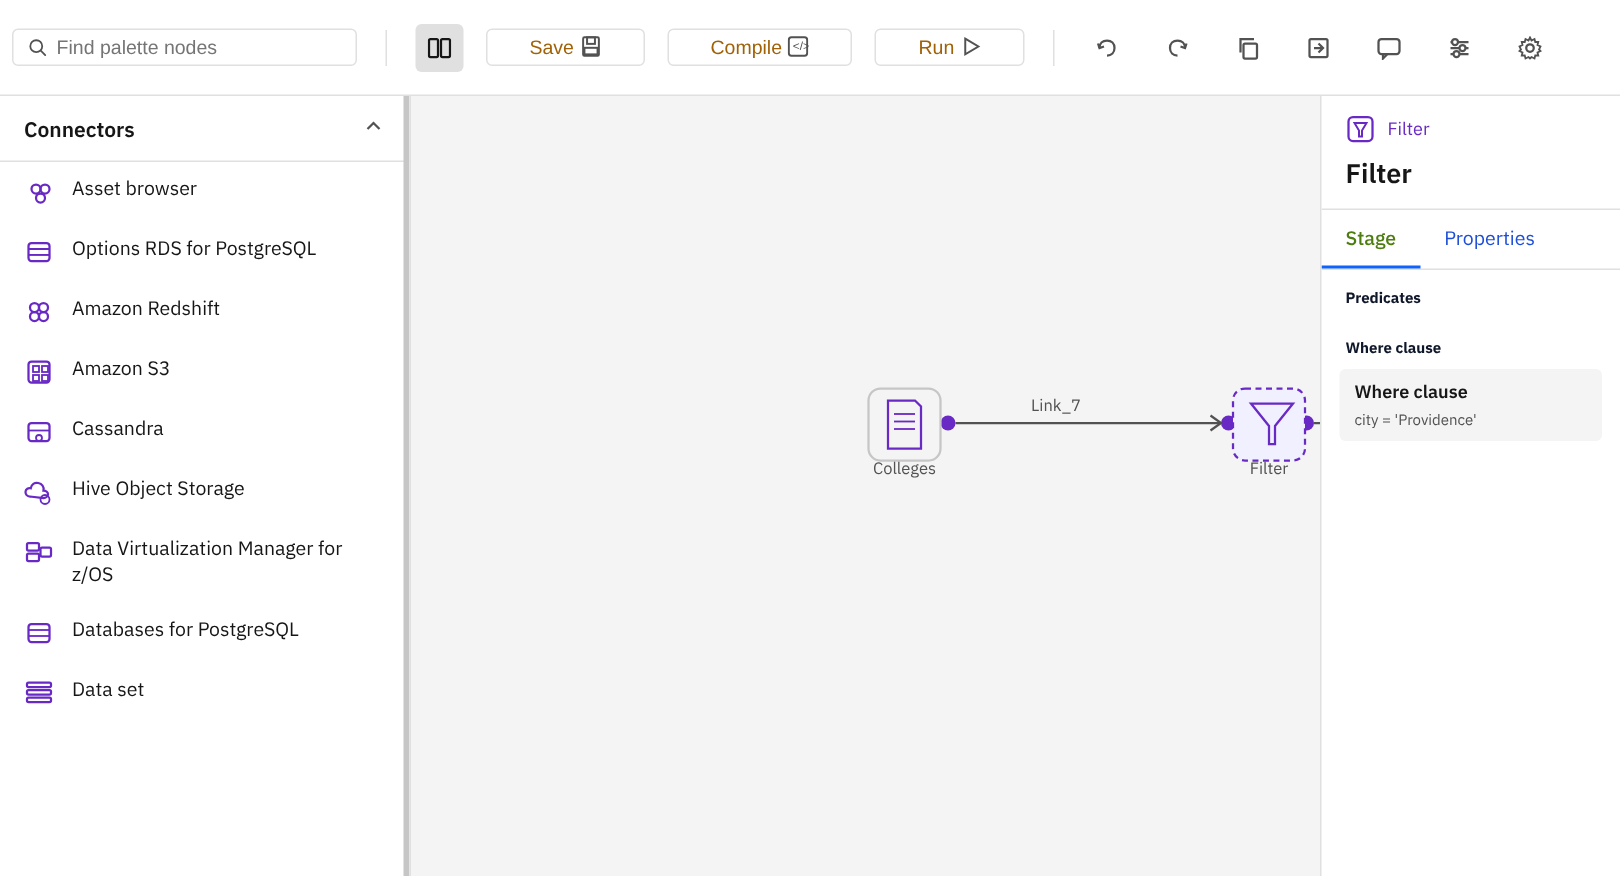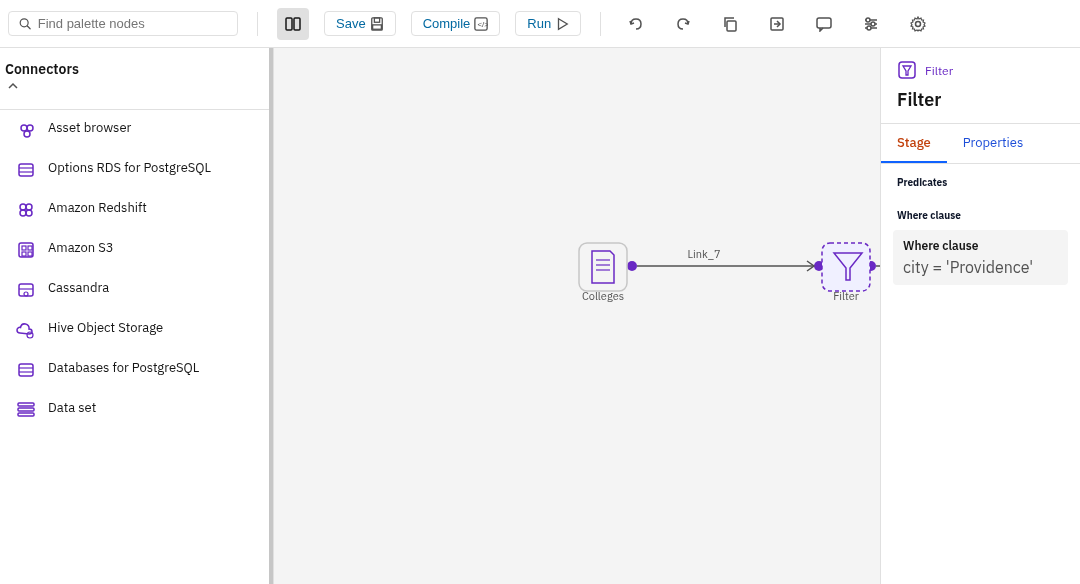--- a/index.html
+++ b/index.html
@@ -1,32 +1,32 @@
 <!DOCTYPE html>
 <html><head>
   <meta charset="utf-8">
   <style>
     * { box-sizing: border-box; margin: 0; padding: 0; }
     body { font-family: 'IBM Plex Sans', Arial, sans-serif; font-size: 13px; background: #f4f4f4; overflow: hidden; width: 1080px; height: 584px; }
 
     
     .toolbar {
-      display: flex; align-items: center; height: 48px; background: #fff;
+      display: flex; align-items: center; height: 64px; background: #fff;
       border-bottom: 1px solid #e0e0e0; padding: 0 8px; gap: 15px;
     }
     .search-box {
       display: flex; align-items: center; gap: 6px;
       border: 1px solid #e0e0e0; border-radius: 4px; padding: 4px 10px;
       width: 230px; background: #fff; color: #525252;
     }
     .toolbar-divider { width: 1px; height: 24px; background: #e0e0e0; margin: 0 4px; }
     .toolbar-btn {
-      display: flex; align-items: flex-end; gap: 4px; padding: 4px 11px;
+      display: flex; align-items: flex-start; gap: 4px; padding: 4px 28px;
       border: 1px solid #e0e0e0; border-radius: 4px; background: #fff;
-      cursor: pointer; font-size: 13px; color: #0369a1; white-space: nowrap;
+      cursor: pointer; font-size: 13px; color: #a16207; white-space: nowrap;
     }
     .toolbar-icon-btn {
       display: flex; align-items: center; justify-content: center;
       width: 32px; height: 32px; border-radius: 4px; border: none;
       background: transparent; cursor: pointer; color: #525252;
     }
     .toolbar-icon-btn.active { background: #e0e0e0; }
 
     
     .main-layout {
@@ -37,24 +37,23 @@
     .sidebar {
       width: 274px; min-width: 274px; background: #fff;
       border-right: 1px solid #e0e0e0; display: flex; flex-direction: column;
       overflow-y: auto; position: relative;
     }
     .sidebar-resize {
       position: absolute; right: 0; top: 0; bottom: 0; width: 4px;
       background: #c6c6c6; cursor: col-resize;
     }
     .sidebar-header {
-      display: flex; align-items: flex-start; justify-content: space-between;
-      padding: 12px 5px; font-size: 14px; font-weight: 600; color: #161616;
+      display: flex; align-items: flex-end; justify-content: space-between;
+      padding: 12px 16px; font-size: 14px; font-weight: 600; color: #161616;
       border-bottom: 1px solid #e0e0e0;
-      flex-direction: column;
     }
     .sidebar-item {
       display: flex; align-items: flex-start; gap: 12px;
       padding: 10px 16px; cursor: pointer; color: #161616;
     }
     .sidebar-item .item-icon {
       width: 20px; height: 20px; display: flex; align-items: center; justify-content: center;
       flex-shrink: 0;
     }
     .sidebar-item .item-label { font-size: 13px; line-height: 1.3; }
@@ -78,32 +77,32 @@
       font-size: 18px; font-weight: 600; color: #161616; padding: 4px 16px 12px;
       border-bottom: 1px solid #e0e0e0;
     }
     .panel-tabs {
       display: flex; border-bottom: 1px solid #e0e0e0;
     }
     .panel-tab {
       padding: 10px 16px; font-size: 13px; cursor: pointer; color: #1d4ed8;
       border-bottom: 2px solid transparent;
     }
-    .panel-tab.active { color: #c2410c; border-bottom: 2px solid #0f62fe; font-weight: 500; text-align: right; }
+    .panel-tab.active { color: #4d7c0f; border-bottom: 2px solid #0f62fe; font-weight: 500; text-align: right; }
     .panel-section {
       padding: 12px 16px 8px; font-size: 10px; font-weight: 700; color: #0f172a;
     }
     .panel-subsection {
       margin: 0 12px 8px; background: #f4f4f4; border-radius: 4px; padding: 8px 10px;
     }
     .panel-subsection-title {
       font-size: 12px; font-weight: 600; color: #161616; margin-bottom: 4px;
     }
     .panel-subsection-value {
-      font-size: 16px; color: #525252;
+      font-size: 10px; color: #525252;
     }
     .panel-options {
       padding: 8px 16px; font-size: 13px; font-weight: 600; color: #161616;
       border-top: 1px solid #e0e0e0; margin-top: auto;
     }
 
     
     .canvas-svg {
       position: absolute; top: 0; left: 0; width: 100%; height: 100%;
       pointer-events: none;
@@ -276,20 +275,30 @@
     <div class="sidebar-item">
       <div class="item-icon">
         <svg width="20" height="20" viewBox="0 0 20 20">
           <path d="M4 13 C2 13 1 11.5 1 10 C1 8 3 7 4.5 7.5 C5 5 7 3.5 9.5 4 C12 4.5 13.5 6.5 13 9 C14.5 9 16 10 16 11.5 C16 13 14.5 14 13 14 L4 13 Z" fill="none" stroke="#6929c4" stroke-width="1.5"></path>
           <circle cx="14" cy="15" r="3" fill="none" stroke="#6929c4" stroke-width="1.2"></circle>
         </svg>
       </div>
       <span class="item-label">Hive Object Storage</span>
     </div>
 
+    <div class="sidebar-item">
+      <div class="item-icon">
+        <svg width="20" height="20" viewBox="0 0 20 20">
+          <rect x="2" y="4" width="8" height="5" rx="1" fill="none" stroke="#6929c4" stroke-width="1.5"></rect>
+          <rect x="2" y="11" width="8" height="5" rx="1" fill="none" stroke="#6929c4" stroke-width="1.5"></rect>
+          <rect x="11" y="7" width="7" height="6" rx="1" fill="none" stroke="#6929c4" stroke-width="1.5"></rect>
+        </svg>
+      </div>
+      <span class="item-label">Data Virtualization Manager for z/OS</span>
+    </div>
 
     <div class="sidebar-item">
       <div class="item-icon">
         <svg width="20" height="20" viewBox="0 0 20 20">
           <rect x="3" y="4" width="14" height="12" rx="2" fill="none" stroke="#6929c4" stroke-width="1.5"></rect>
           <line x1="3" y1="8" x2="17" y2="8" stroke="#6929c4" stroke-width="1.2"></line>
           <line x1="3" y1="12" x2="17" y2="12" stroke="#6929c4" stroke-width="1.2"></line>
         </svg>
       </div>
       <span class="item-label">Databases for PostgreSQL</span>

